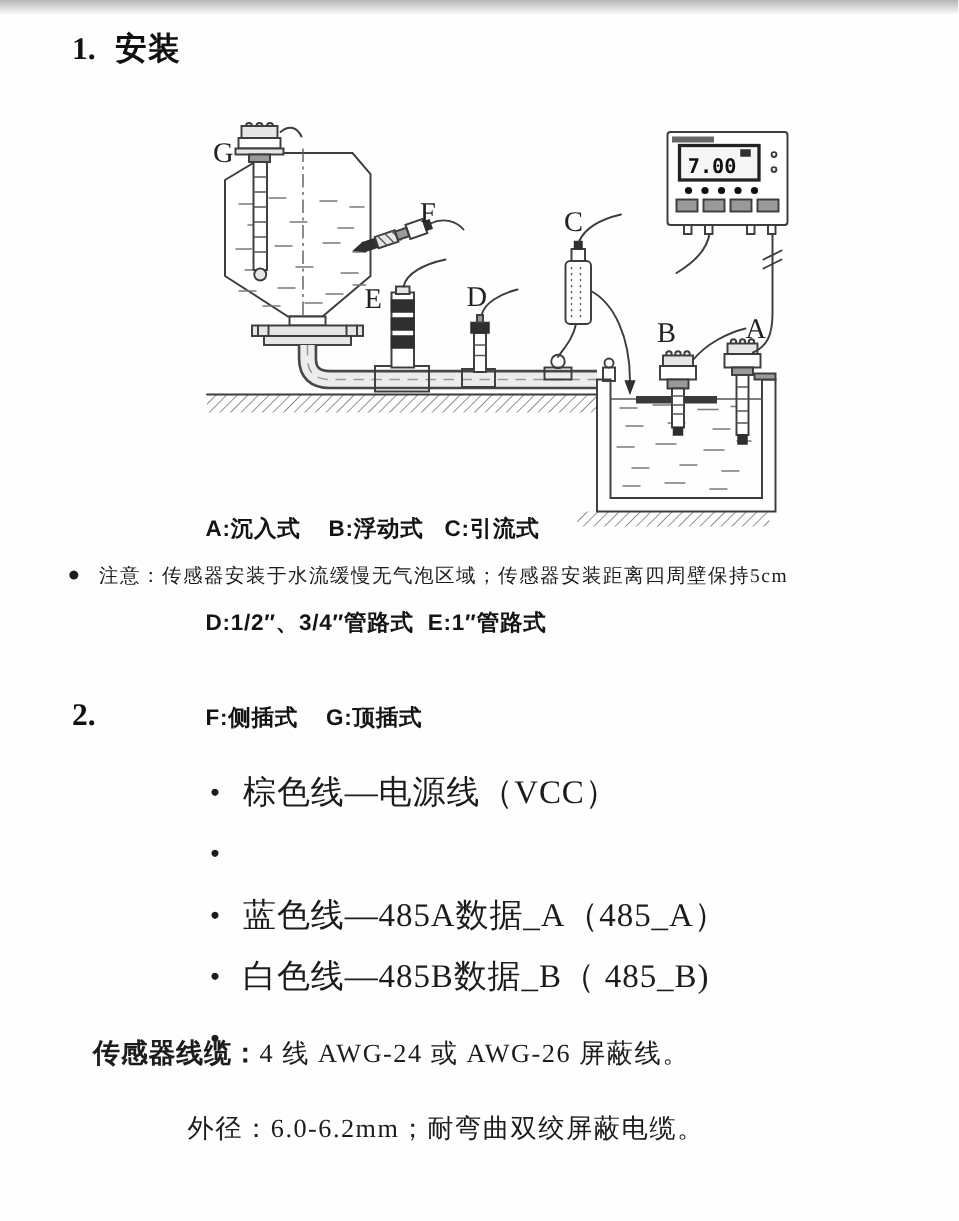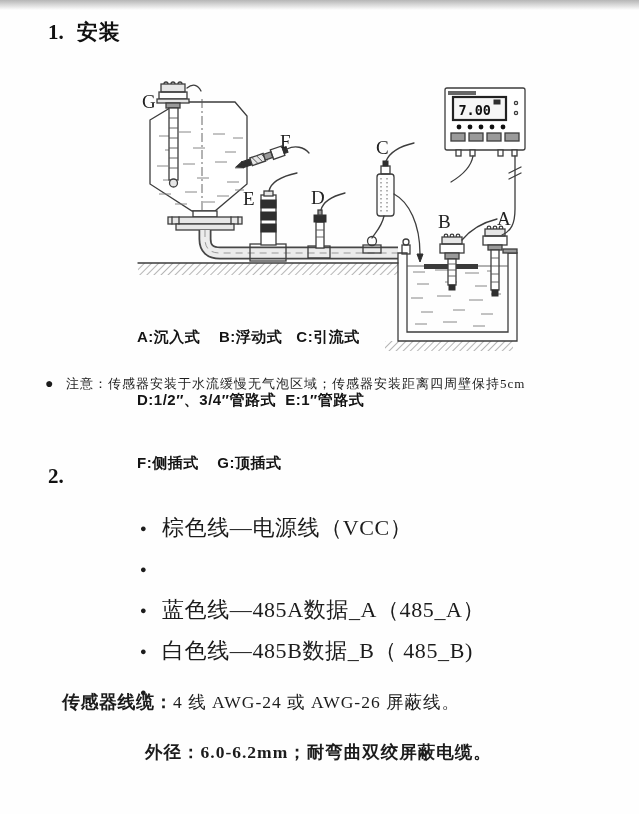--- a/index.html
+++ b/index.html
@@ -11,35 +11,35 @@
        font-family:"Liberation Sans","DejaVu Sans",sans-serif;font-weight:bold;
        font-size:21px;color:#111;}
   .h-num{font-family:"Liberation Serif","DejaVu Serif",serif;}
   .h-title{margin-left:13px;letter-spacing:1px;}
   #h1{left:48px;top:18px;} #h2{left:48px;top:464px;}
 
   .note{position:absolute;left:45px;top:371px;width:556px;display:flex;}
   .note-bullet{font-size:14px;line-height:26px;flex:0 0 21px;}
   .note-text{font-size:13px;letter-spacing:1px;line-height:26px;width:535px;}
 
-  .legend{position:absolute;left:137px;top:284px;
+  .legend{position:absolute;left:137px;top:300px;
        font-family:"Liberation Sans","DejaVu Sans",sans-serif;font-weight:bold;
        font-size:15px;line-height:21px;letter-spacing:.5px;color:#141414;white-space:pre;}
 
   .wiring{position:absolute;left:140px;top:519px;display:flex;flex-direction:column;gap:24px;}
   .wire-row{display:flex;align-items:center;height:17px;}
   .wire-bullet{font-size:11px;width:22px;}
   .wire-label{font-size:22px;letter-spacing:.6px;}
 
   .cable{position:absolute;left:62px;top:690px;width:540px;}
   .cable-line1{display:flex;align-items:baseline;}
   .cable-label{font-family:"Liberation Sans","DejaVu Sans",sans-serif;font-weight:bold;
        font-size:18px;letter-spacing:.5px;}
   .cable-spec{font-size:17.5px;letter-spacing:1px;margin-left:0;}
-  .cable-line2{margin-left:83px;margin-top:26px;font-size:17.5px;letter-spacing:1px;font-weight:bold;}
+  .cable-line2{margin-left:63px;margin-top:26px;font-size:17.5px;letter-spacing:1px;}
 
   svg{position:absolute;left:135px;top:74px;width:400px;height:284px;}
   .ln{stroke:#3d3d3d;stroke-width:1.3;fill:none;stroke-linecap:round;}
   .lt{stroke:#555;stroke-width:.9;fill:none;}
   .dash{stroke:#7a7a7a;stroke-width:.9;fill:none;}
   .fw{fill:#fff;} .fe{fill:#e6e6e6;} .fd{fill:#2f2f2f;stroke:#2f2f2f;} .fg{fill:#9a9a9a;}
   .callout{font-family:"Liberation Serif","DejaVu Serif",serif;font-size:19px;fill:#222;}
   .lcd{font-family:"DejaVu Sans Mono","Liberation Mono",monospace;font-size:13.5px;font-weight:bold;fill:#111;}
 </style>
 </head>

